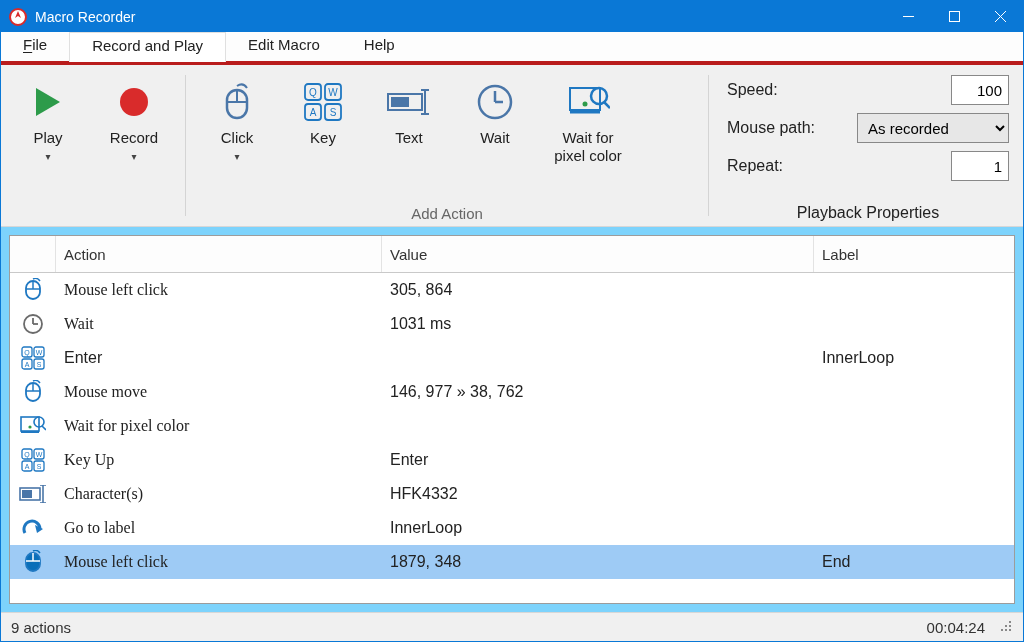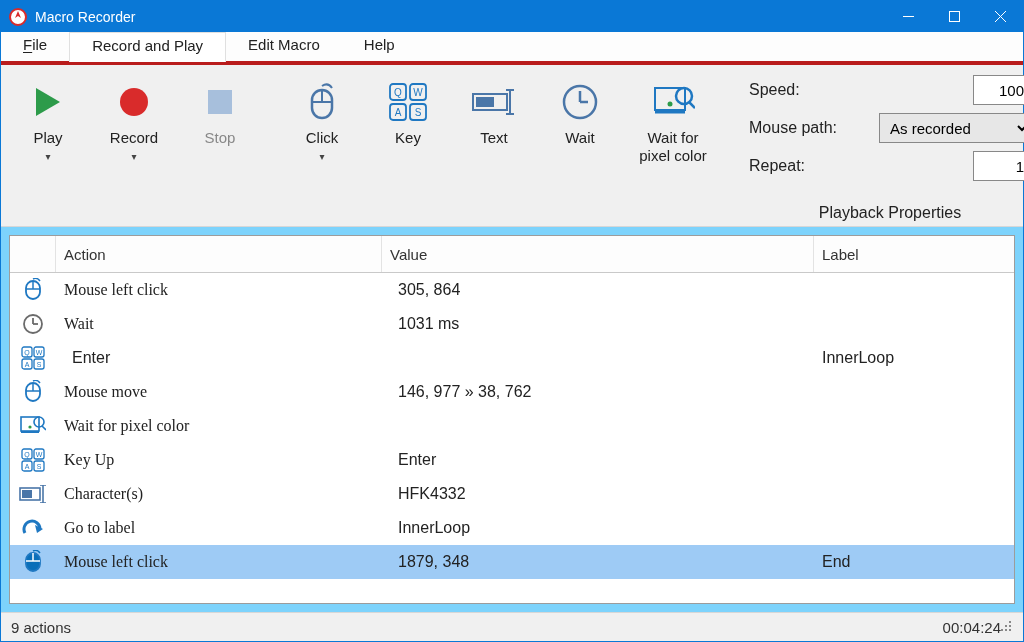--- a/index.html
+++ b/index.html
@@ -197,40 +197,40 @@
     align-items:center;
     font-size: 16px;
     color:#222;
     border-bottom: 0px solid transparent;
   }
   .grid-row.selected {
     background:#9ecbf5;
   }
   .grid-row .cell-icon { width:46px; display:flex; align-items:center; justify-content:center; }
   .grid-row .cell-action { width:326px; padding-left:8px; box-sizing:border-box;font-family:Liberation Serif, serif;}
-  .grid-row .cell-value { flex:1; padding-left:8px; box-sizing:border-box; display:flex; align-items:flex-end; gap:8px;margin-left:8px;}
+  .grid-row .cell-value { flex:1; padding-left:8px; box-sizing:border-box; display:flex; align-items:flex-end; gap:8px;}
   .grid-row .cell-label { width:200px; padding-left:8px; box-sizing:border-box;}
   .swatch {
     width: 328px;
     height: 22px;
     background:#0a6fb9;
   }
 
   .statusbar {
     height: 28px;
     background:#f0f0f0;
     border-top:1px solid #d7d7d7;
     display:flex;
     align-items:center;
     font-size:15px;
     color:#333;
     padding: 0 10px;
     justify-content: space-between;
   }
-  .statusbar .right { display:flex; align-items:center; gap:0;}
+  .statusbar .right { display:flex; align-items:center; gap:16px;}
 
   svg { display:block; }
 </style>
 </head>
 <body>
 
 <div class="window">
 
   <div class="titlebar">
     <span class="app-icon">
@@ -280,28 +280,20 @@
         </div>
         <div class="tool-btn">
           <div class="icon-box">
               <svg width="36" height="36">
                 <circle cx="18" cy="18" r="14" fill="#d92b2b"></circle>
               </svg>
             </div>
           <div class="label">Record</div>
           <div class="drop">▾</div>
         </div>
-        <div class="tool-btn disabled">
-          <div class="icon-box">
-              <svg width="32" height="32">
-                <rect x="4" y="4" width="24" height="24" fill="#a7bfdc"></rect>
-              </svg>
-            </div>
-          <div class="label">Stop</div>
-        </div>
       </div>
       <div class="group-label">&nbsp;</div>
     </div>
 
     <div class="ribbon-sep"></div>
 
     <div class="ribbon-group" style="flex:1">
       <div class="group-buttons">
         <div class="tool-btn">
           <div class="icon-box">
@@ -359,20 +351,21 @@
             <line x1="4" y1="30" x2="34" y2="30" stroke="#1f78c2" stroke-width="3"></line>
             <circle cx="19" cy="22" r="2.5" fill="#2d9b4a"></circle>
             <circle cx="33" cy="14" r="8" fill="none" stroke="#1f78c2" stroke-width="2.5"></circle>
             <line x1="38" y1="20" x2="44" y2="26" stroke="#1f78c2" stroke-width="2.5"></line>
           </svg>
             </div>
           <div class="label" style="white-space:pre-line">Wait for
 pixel color</div>
         </div>
       </div>
+      <div class="group-label">Add Action</div>
     </div>
 
     <div class="ribbon-sep"></div>
 
     <div class="props">
       <div class="props-row">
         <label>Speed:</label>
         <input type="text" value="100" style="">
       </div>
       <div class="props-row">

